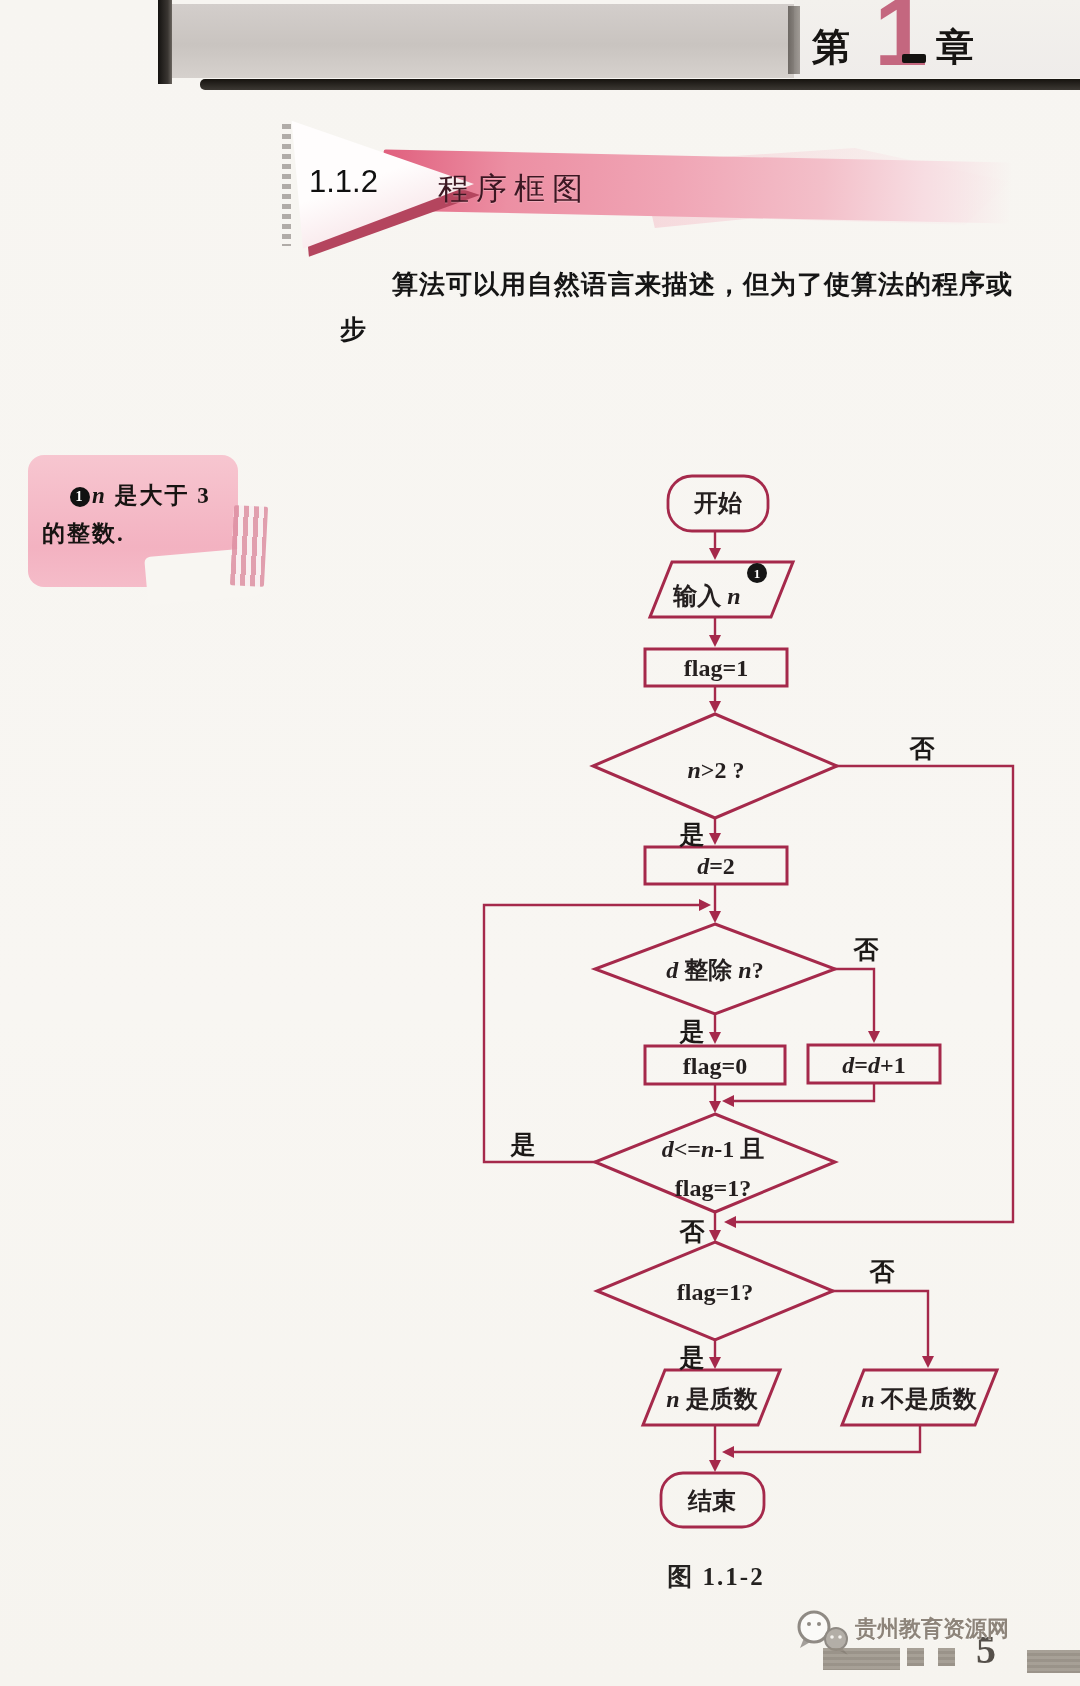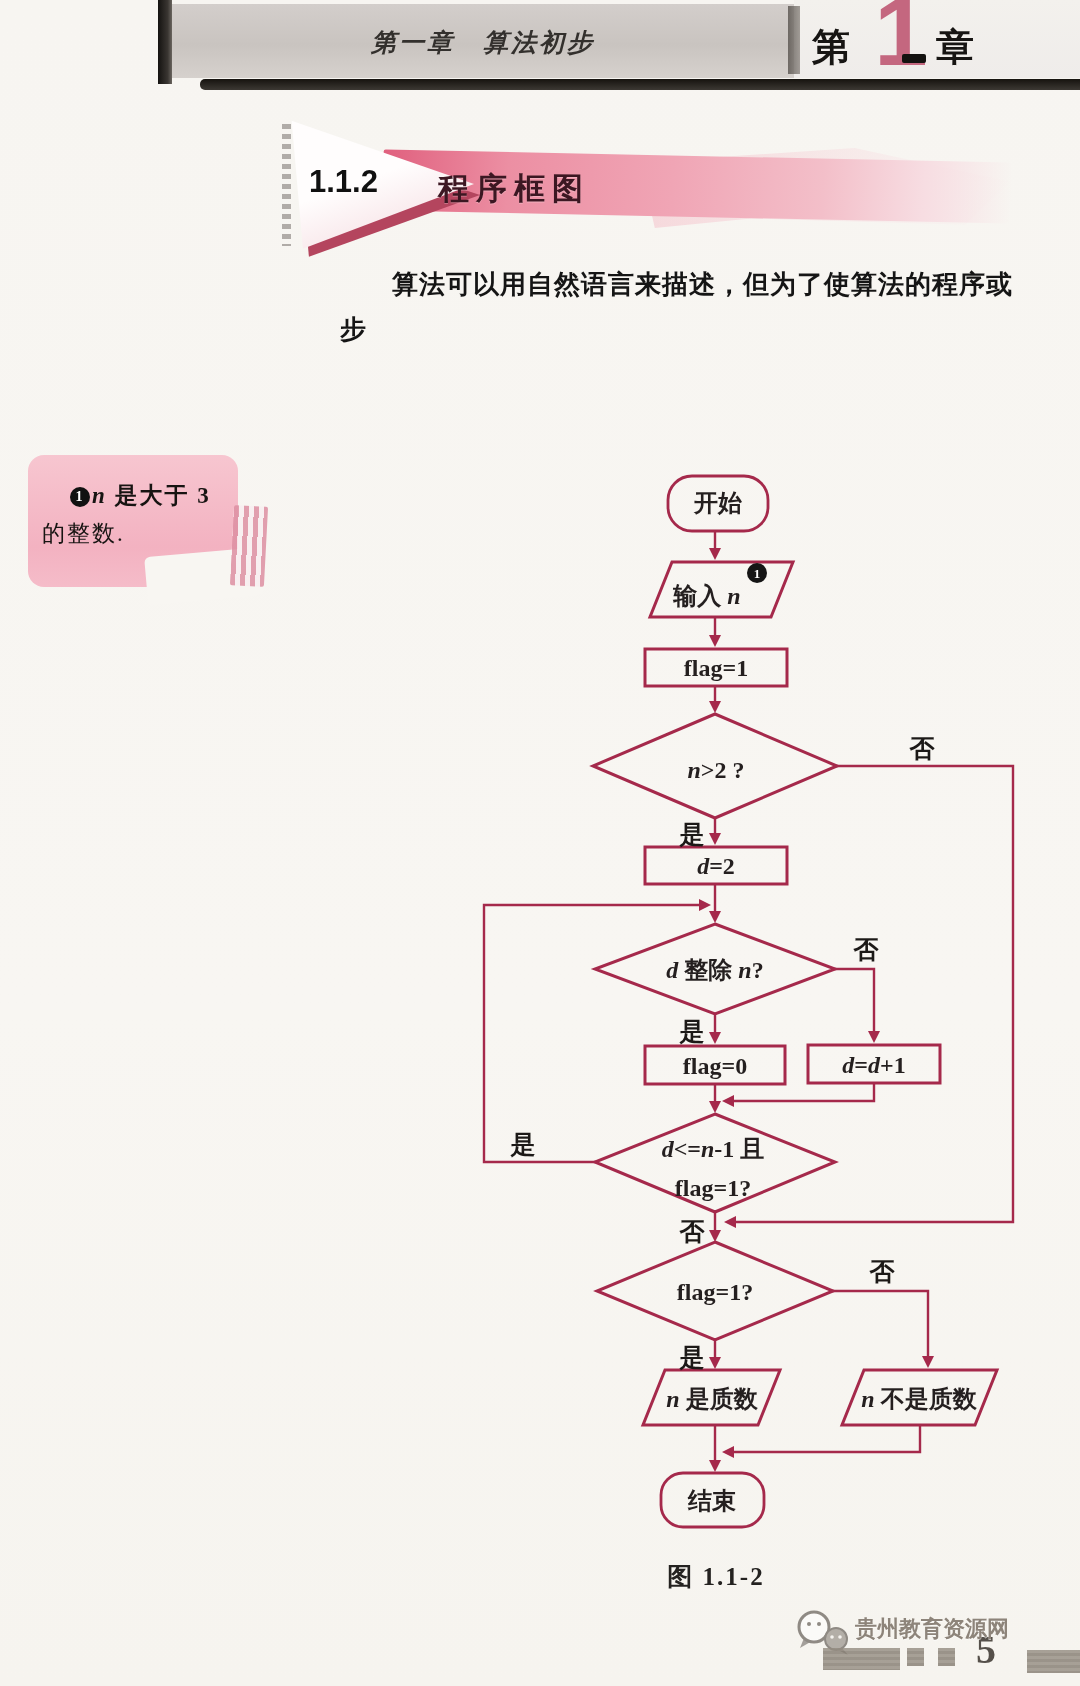--- a/index.html
+++ b/index.html
@@ -18,33 +18,33 @@
   .chapter-dash{left:902px;top:54px;width:24px;height:9px;background:#141210;border-radius:2px;}
   .chapter-suffix{left:936px;top:22px;font-family:"Liberation Sans","DejaVu Sans",sans-serif;font-weight:800;font-size:38px;color:#171513;}
   .header-rule{left:200px;top:79px;width:880px;height:11px;background:linear-gradient(180deg,#16130f,#3c3833);border-radius:5px 0 0 5px;}
 
   
   .ribbon{left:383px;top:156px;width:628px;height:61px;transform:rotate(1.2deg);background:linear-gradient(92deg,#e0607e 0%,#ec8fa3 20%,#f0a5b5 46%,#f3bfc9 70%,#f7dde2 86%,rgba(248,230,233,0) 100%);border-radius:2px;}
   .ribbon-tail{left:640px;top:148px;width:370px;height:80px;background:linear-gradient(100deg,rgba(244,190,200,.55),rgba(248,220,226,.25) 70%,rgba(248,220,226,0));clip-path:polygon(0 18%,58% 0,100% 42%,88% 96%,30% 88%,4% 100%);}
   .flag-shadow{left:292px;top:132px;width:188px;height:126px;clip-path:polygon(3% 2%,100% 50%,9% 99%);background:#b4455e;}
   .flag{left:286px;top:118px;width:188px;height:132px;clip-path:polygon(3% 2%,100% 50%,9% 99%);background:linear-gradient(160deg,#fffdfd 45%,#f8e7ea 75%,#f1d2d9);}
   .flag-holes{left:282px;top:124px;width:9px;height:122px;background:repeating-linear-gradient(180deg,#8a8480 0 5px,rgba(0,0,0,0) 5px 10px);opacity:.65;}
-  .section-number{left:309px;top:164px;font-family:"Liberation Sans","DejaVu Sans",sans-serif;font-weight:700;font-size:31px;color:#101010;}
-  .section-title{left:438px;top:168px;font-family:"Liberation Sans","DejaVu Sans",sans-serif;font-weight:700;font-size:31px;letter-spacing:7px;color:#3c1722;text-shadow:0 1px 0 rgba(255,255,255,.25);}
+  .section-number{left:309px;top:164px;font-family:"Liberation Sans","DejaVu Sans",sans-serif;font-weight:400;font-size:31px;color:#101010;}
+  .section-title{left:438px;top:168px;font-family:"Liberation Sans","DejaVu Sans",sans-serif;font-weight:400;font-size:31px;letter-spacing:7px;color:#3c1722;text-shadow:0 1px 0 rgba(255,255,255,.25);}
 
   
   .para{left:340px;top:262px;width:676px;font-size:26px;line-height:45px;color:#151515;font-weight:700;letter-spacing:1px;}
   .para .indent{text-indent:2em;}
 
   
   .note-box{left:28px;top:455px;width:210px;height:132px;border-radius:16px;background:linear-gradient(180deg,#f7c6d0 0%,#f3b2c1 70%,#f5bcc9 100%);}
   .note-tear{left:146px;top:552px;width:118px;height:48px;background:#f8f6f2;transform:rotate(-5deg);border-radius:6px 2px 10px 2px;}
   .note-tape{left:232px;top:506px;width:34px;height:80px;transform:rotate(3deg);background:repeating-linear-gradient(90deg,#dd8fa2 0 5px,#f8eef0 5px 10px);opacity:.85;border-radius:2px;}
   .note-line1{left:70px;top:480px;font-size:23px;font-weight:700;color:#171412;letter-spacing:2px;}
-  .note-line2{left:42px;top:518px;font-size:23px;font-weight:400;color:#171412;letter-spacing:2px;}
+  .note-line2{left:42px;top:518px;font-size:23px;font-weight:700;color:#171412;letter-spacing:2px;}
   .circle-mark{display:inline-flex;width:20px;height:20px;border-radius:50%;background:#111;color:#fff;font-size:14px;font-weight:700;align-items:center;justify-content:center;vertical-align:2px;margin-right:2px;}
   .ital{font-style:italic;}
 
   
   svg.flow{position:absolute;left:0;top:0;pointer-events:none;}
   .fc-line{stroke:#a5294b;stroke-width:2.4;fill:none;}
   .fc-shape{stroke:#a5294b;stroke-width:3;fill:none;}
   .fc-terminal{stroke:#a5294b;stroke-width:2.8;fill:none;}
   .fc-arrow{fill:#a5294b;stroke:none;}
   .fc-text{font-family:"Liberation Serif","DejaVu Serif",serif;font-size:24px;fill:#241f1f;font-weight:600;}
@@ -62,21 +62,20 @@
   .page-num{left:976px;top:1626px;font-size:40px;font-weight:700;color:#55504a;}
   .site-name{left:855px;top:1614px;font-family:"Liberation Sans","DejaVu Sans",sans-serif;font-size:22px;font-weight:700;letter-spacing:0px;color:#8d847a;text-shadow:0 1px 0 rgba(255,255,255,.6);}
 </style>
 </head>
 <body>
 
 <div class="page">
 
   <div class="abs edge-strip"></div>
   <div class="abs header-band"></div>
-  <div class="abs running-title">第一章　算法初步</div>
   <div class="abs header-right"></div>
   <div class="abs header-smudge"></div>
   <div class="abs chapter-big-num">1</div>
   <div class="abs chapter-prefix">第</div>
   <div class="abs chapter-dash"></div>
   <div class="abs chapter-suffix">章</div>
   <div class="abs header-rule"></div>
 
   <div class="abs ribbon-tail"></div>
   <div class="abs ribbon"></div>

